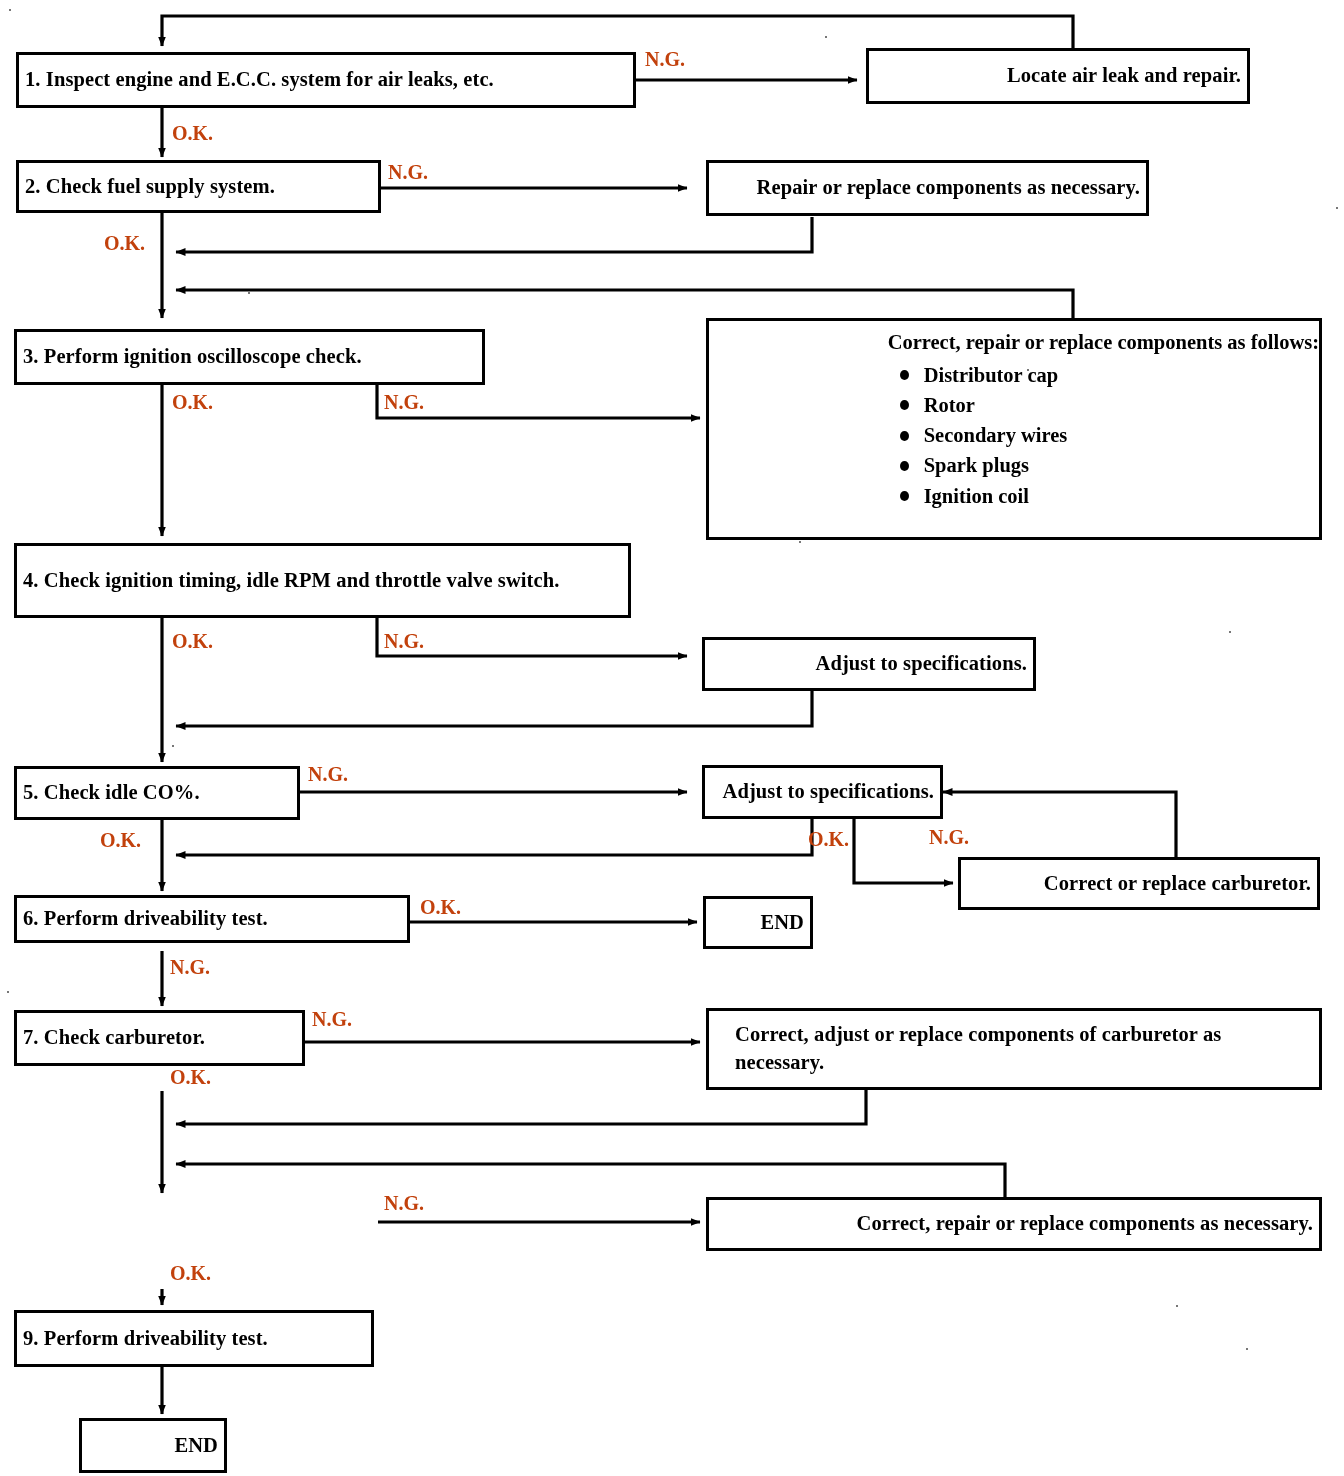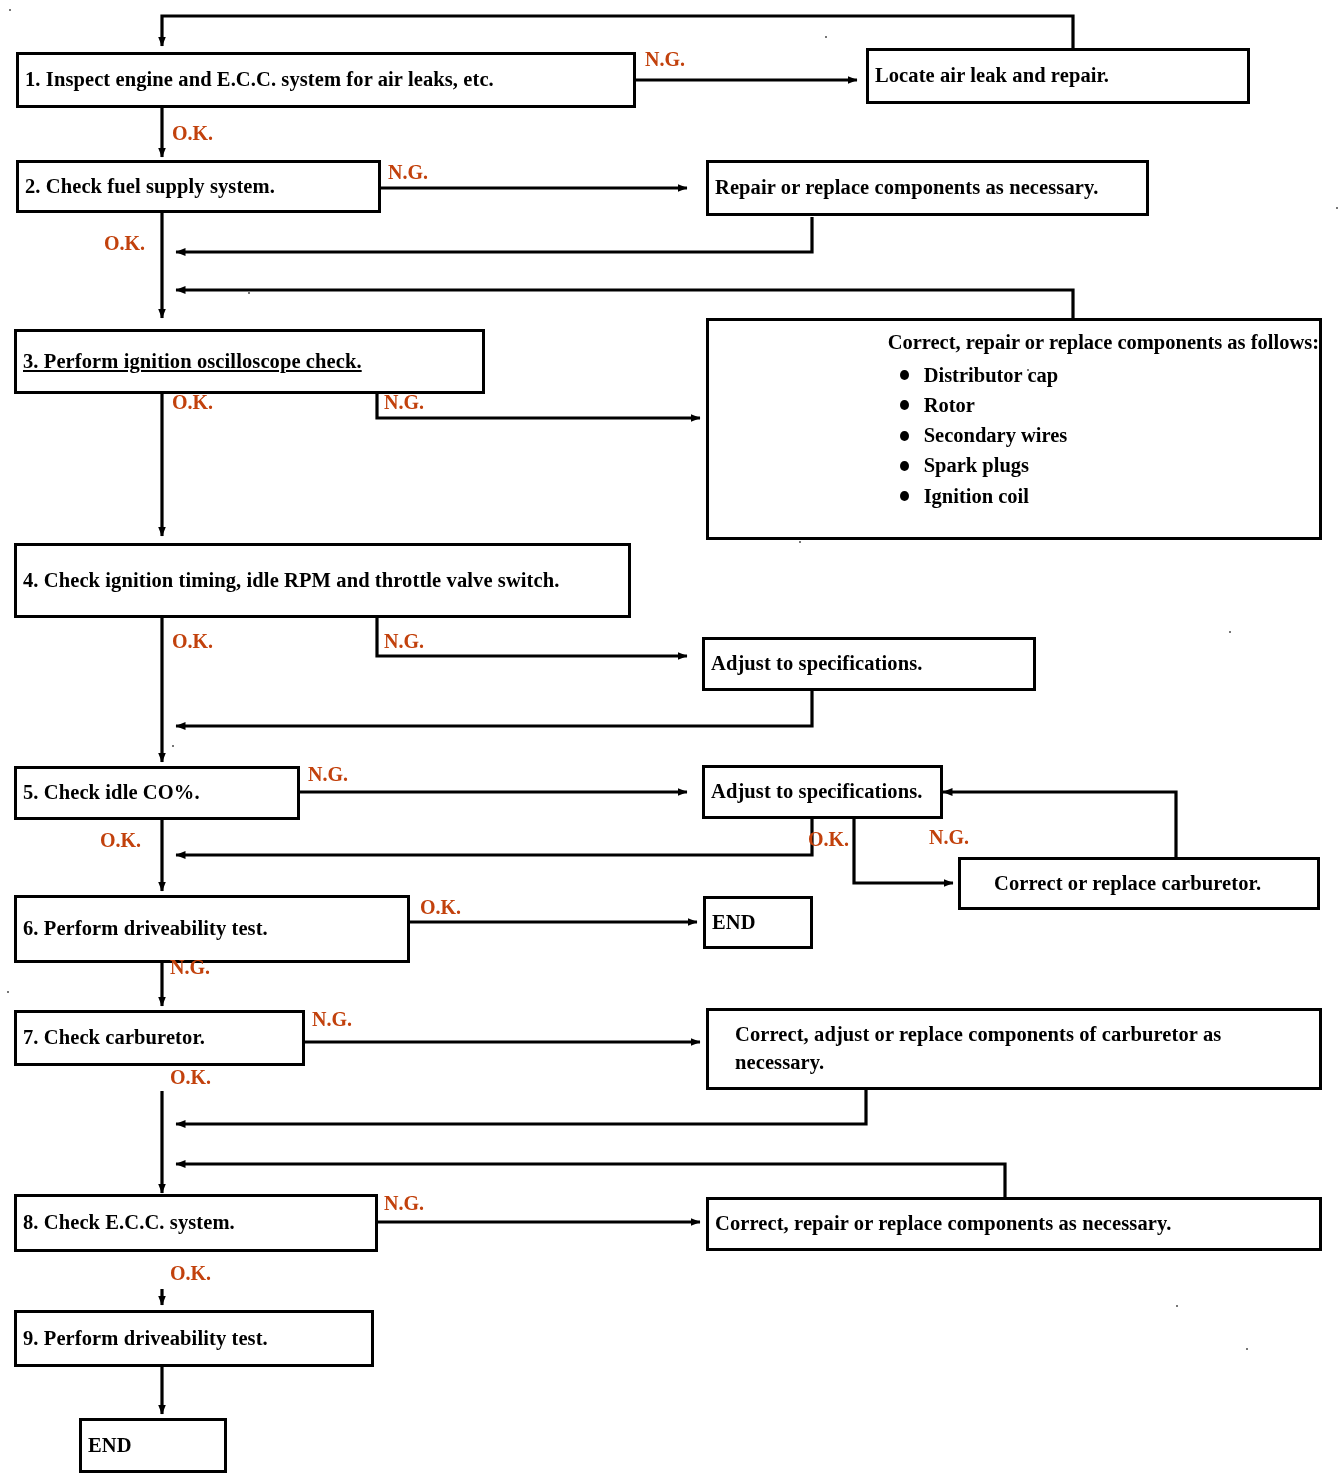--- a/index.html
+++ b/index.html
@@ -4,21 +4,21 @@
 <style>
   html,body{margin:0;padding:0;background:#ffffff;}
   body{width:1344px;height:1476px;overflow:hidden;
        font-family:"Liberation Serif", serif;}
   #chart-root{position:relative;width:1344px;height:1476px;background:#fff;}
   svg#wires{position:absolute;left:0;top:0;width:1344px;height:1476px;}
   .node{position:absolute;border:3px solid #000;background:#fff;box-sizing:border-box;
         display:flex;align-items:center;}
   .node .txt{font-size:20.5px;font-weight:bold;color:#000;line-height:1.35;
              letter-spacing:.1px;padding:0 6px;}
-  .node.center{justify-content:flex-start;}
+  .node.center{justify-content:flex-end;}
   .node.center .txt{text-align:center;}
   .node.pad .txt{}
   .lbl{position:absolute;font-size:20px;font-weight:bold;color:#c2410c;white-space:nowrap;}
   .bullets{padding:10px 0 0 0;}
   .bhead{font-size:20.5px;font-weight:bold;padding-left:26px;}
   .blist{list-style:none;margin:6px 0 0 0;padding:0 0 0 62px;}
   .blist li{font-size:20.5px;font-weight:bold;line-height:1.47;position:relative;}
   .blist li .dot{position:absolute;left:-24px;top:.5em;width:9px;height:10px;
                  background:#000;border-radius:50%;}
   .speck{position:absolute;background:#4a4a4a;width:2px;height:2px;border-radius:50%;}
@@ -99,21 +99,21 @@
   </div>
 
   <div class="node pad" style="left:16px;top:160px;width:365px;height:53px;">
     <span class="txt">2.  Check fuel supply system.</span>
   </div>
 
   <div class="node center" style="left:706px;top:160px;width:443px;height:56px;">
     <span class="txt">Repair or replace components as necessary.</span>
   </div>
 
-  <div class="node pad" style="left:14px;top:329px;width:471px;height:65px;text-decoration:underline;">
+  <div class="node pad" style="left:14px;top:329px;width:471px;height:56px;">
     <span class="txt">3.  Perform ignition oscilloscope check.</span>
   </div>
 
   <div class="node" style="left:706px;top:318px;width:616px;height:222px;align-items:flex-start;justify-content:flex-end;">
     <div class="bullets">
       <div class="bhead">Correct, repair or replace components as follows:</div>
       <ul class="blist">
         <li><span class="dot"></span><span>Distributor cap</span></li>
         <li><span class="dot"></span><span>Rotor</span></li>
         <li><span class="dot"></span><span>Secondary wires</span></li>
@@ -136,39 +136,36 @@
   </div>
 
   <div class="node center" style="left:702px;top:765px;width:241px;height:54px;">
     <span class="txt">Adjust to specifications.</span>
   </div>
 
   <div class="node center" style="left:958px;top:857px;width:362px;height:53px;padding-left:27px;">
     <span class="txt">Correct or replace carburetor.</span>
   </div>
 
-  <div class="node pad" style="left:14px;top:895px;width:396px;height:68px;">
+  <div class="node pad" style="left:14px;top:895px;width:396px;height:48px;">
     <span class="txt">6.  Perform driveability test.</span>
   </div>
 
   <div class="node center" style="left:703px;top:896px;width:110px;height:53px;">
     <span class="txt">END</span>
   </div>
 
   <div class="node pad" style="left:14px;top:1010px;width:291px;height:56px;">
     <span class="txt">7.  Check carburetor.</span>
   </div>
 
   <div class="node" style="left:706px;top:1008px;width:616px;height:82px;">
     <span class="txt" style="padding-left:26px;">Correct, adjust or replace components of carburetor as necessary.</span>
   </div>
 
-  <div class="node pad" style="left:14px;top:1194px;width:364px;height:58px;">
-    <span class="txt">8.  Check E.C.C. system.</span>
-  </div>
 
   <div class="node center" style="left:706px;top:1197px;width:616px;height:54px;">
     <span class="txt">Correct, repair or replace components as necessary.</span>
   </div>
 
   <div class="node pad" style="left:14px;top:1310px;width:360px;height:57px;">
     <span class="txt">9.  Perform driveability test.</span>
   </div>
 
   <div class="node center" style="left:79px;top:1418px;width:148px;height:55px;">

